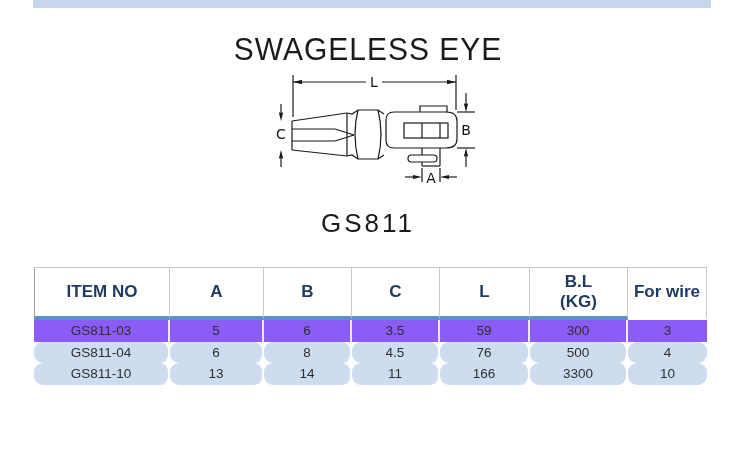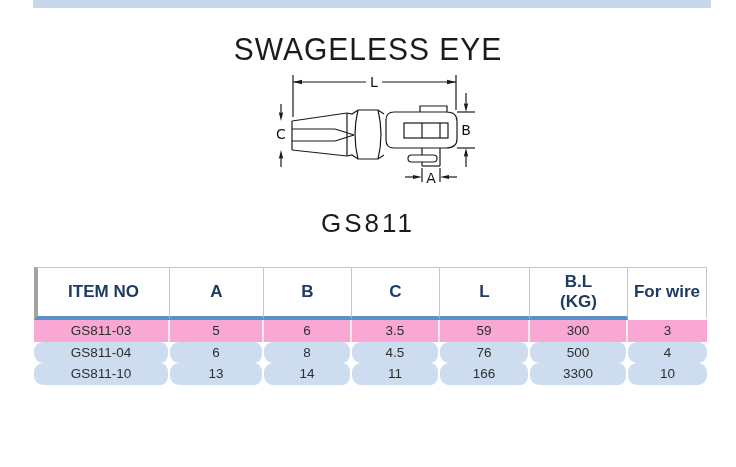--- a/index.html
+++ b/index.html
@@ -36,27 +36,27 @@
   }
   .spec th,.spec td{box-sizing:border-box;padding:0;text-align:center;vertical-align:middle;}
   .spec th{
     height:53px;
     border-top:1px solid #c8c8c8;
     border-right:1px solid #c8c8c8;
     border-bottom:4px solid #5e90c8;
     color:#1f3a63;font-size:17px;font-weight:700;line-height:1.15;
     background:#ffffff;
   }
-  .spec th:first-child{border-left:4px solid #a3a3a3;}
+  .spec th:first-child{border-left:1px solid #a3a3a3;}
   .spec th.no-rule{border-bottom:4px solid transparent;}
   .spec td{
     height:21.5px;font-size:13.5px;color:#2e2e2e;
     border-right:2px solid #ffffff;
   }
-  .spec tr.plain td{border-right-color:#ececec;background:#f9a8d4;}
+  .spec tr.plain td{border-right-color:#ececec;background:#8b5cf6;}
   .spec tr.band td{background:#cddcef;border-right-color:#ffffff;border-radius:9px;}
   .spec td:last-child{border-right:none;}
 </style>
 </head>
 <body>
 
 <div class="top-bar"></div>
 
 <div class="title">SWAGELESS EYE</div>
 

